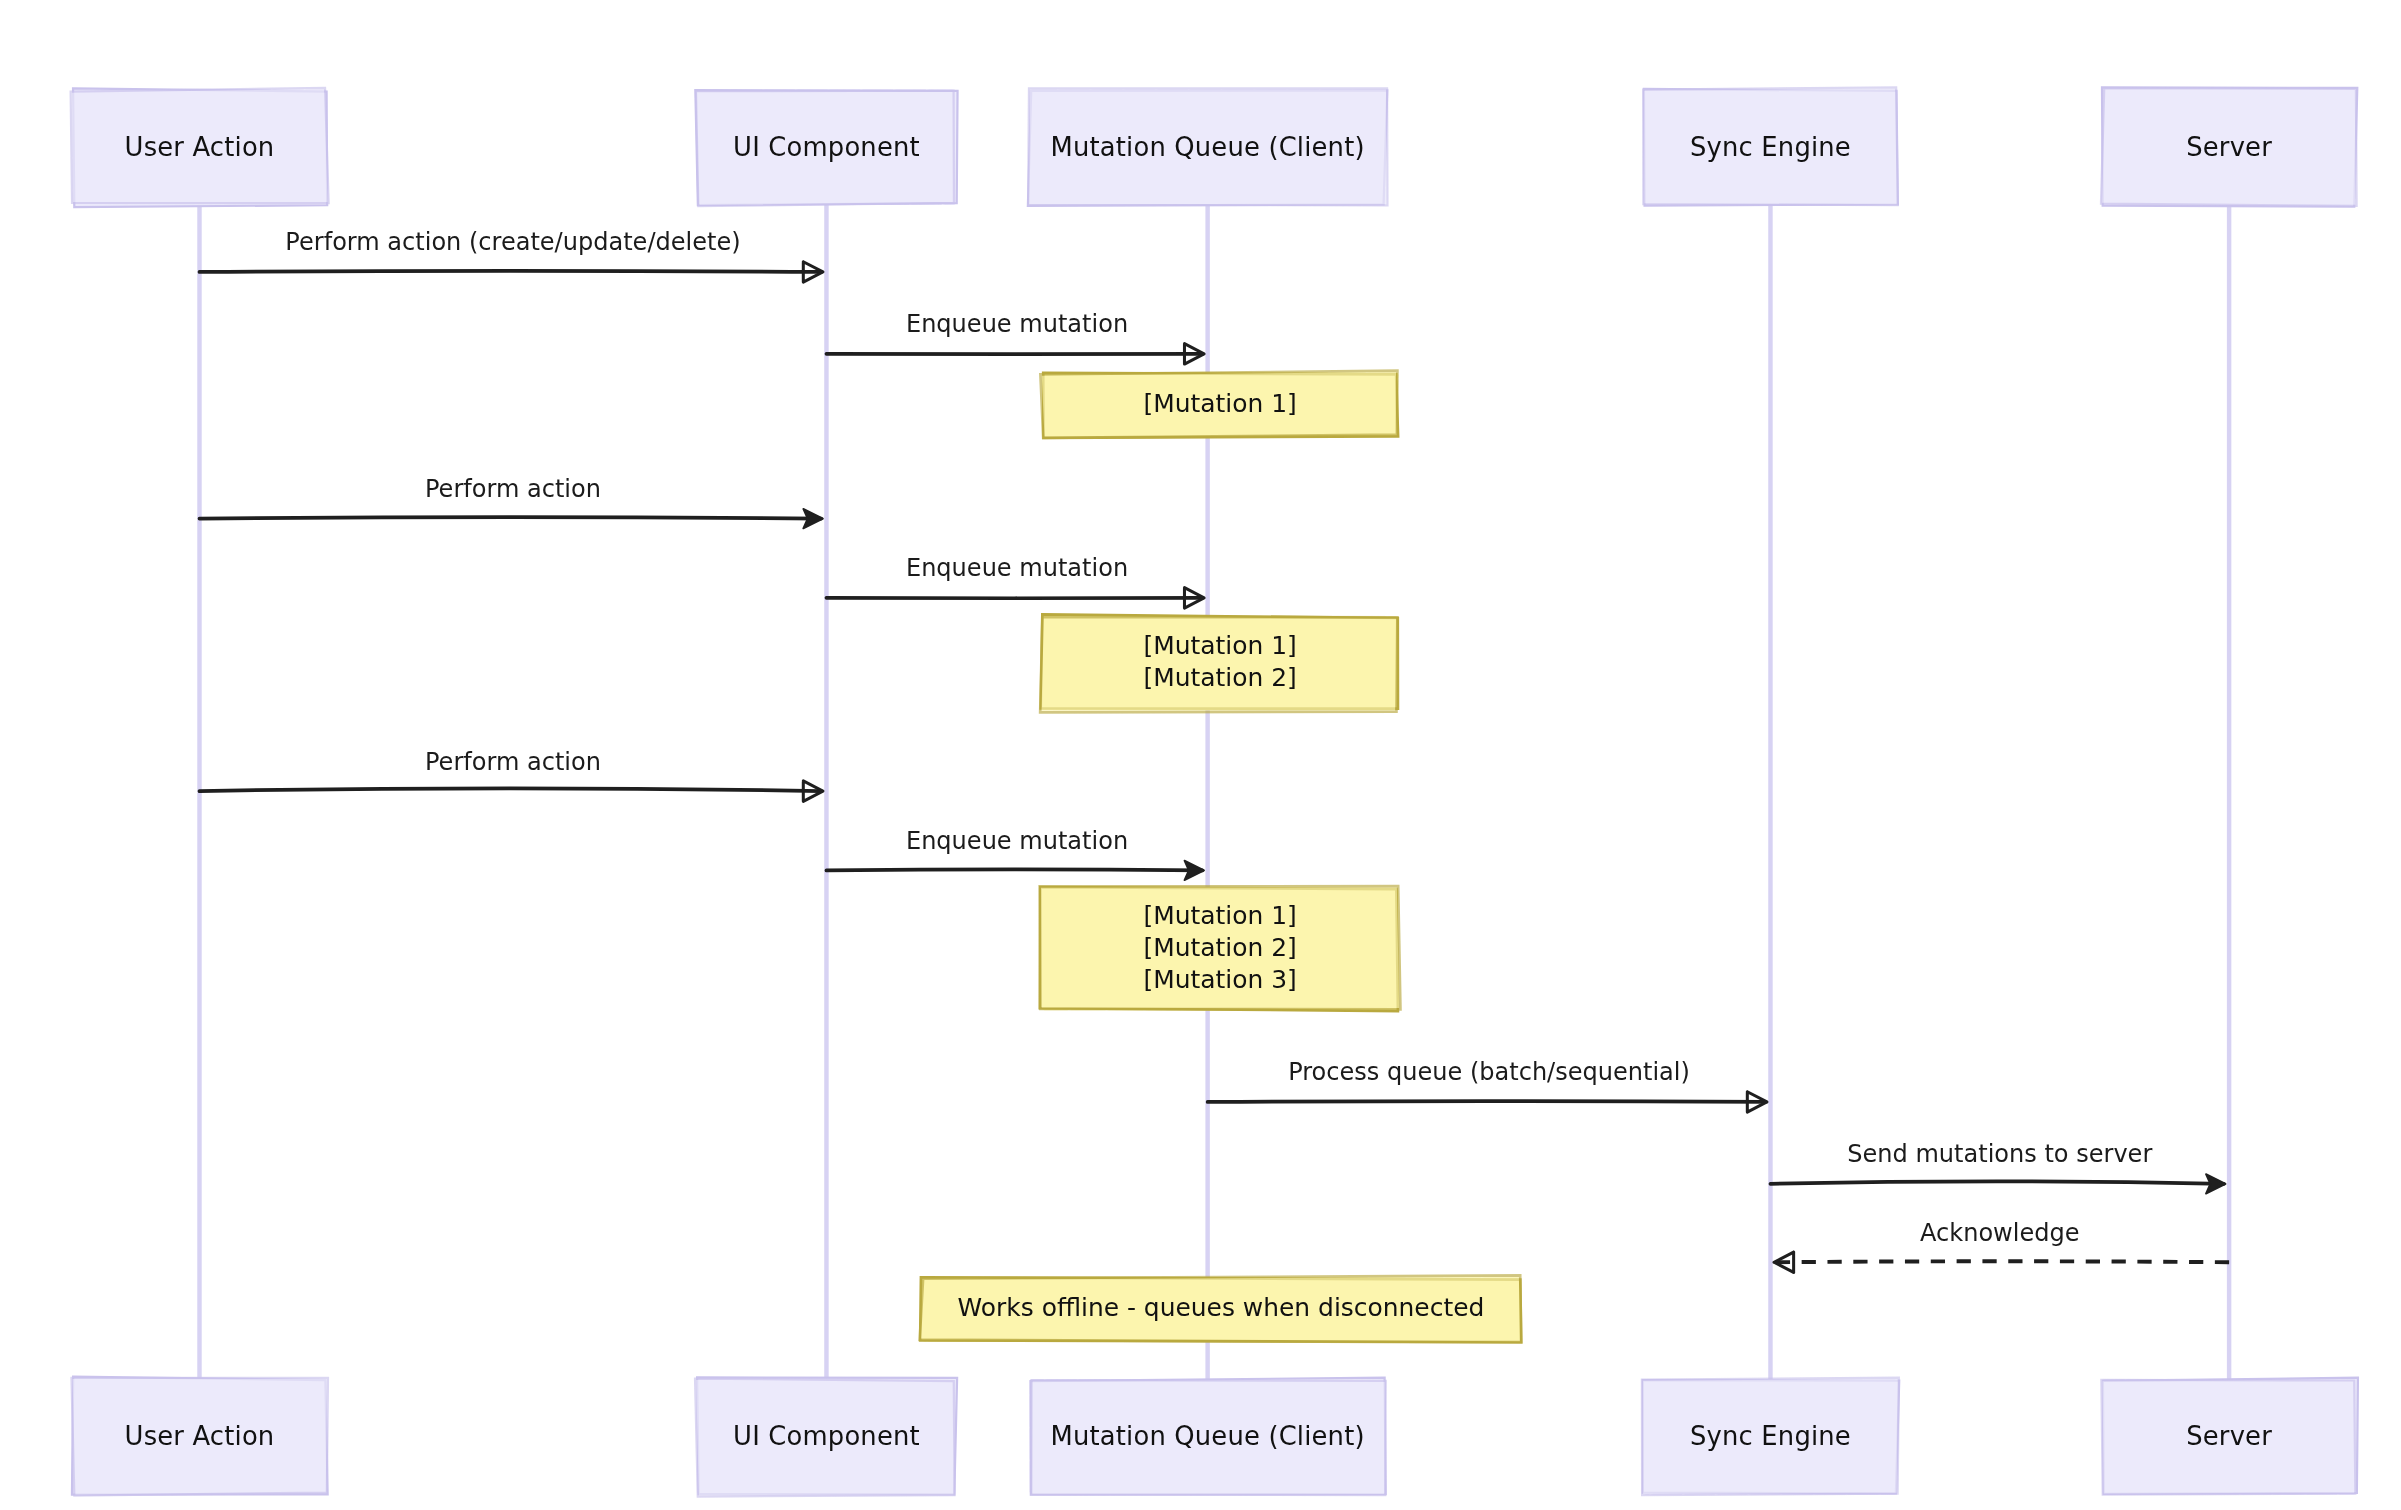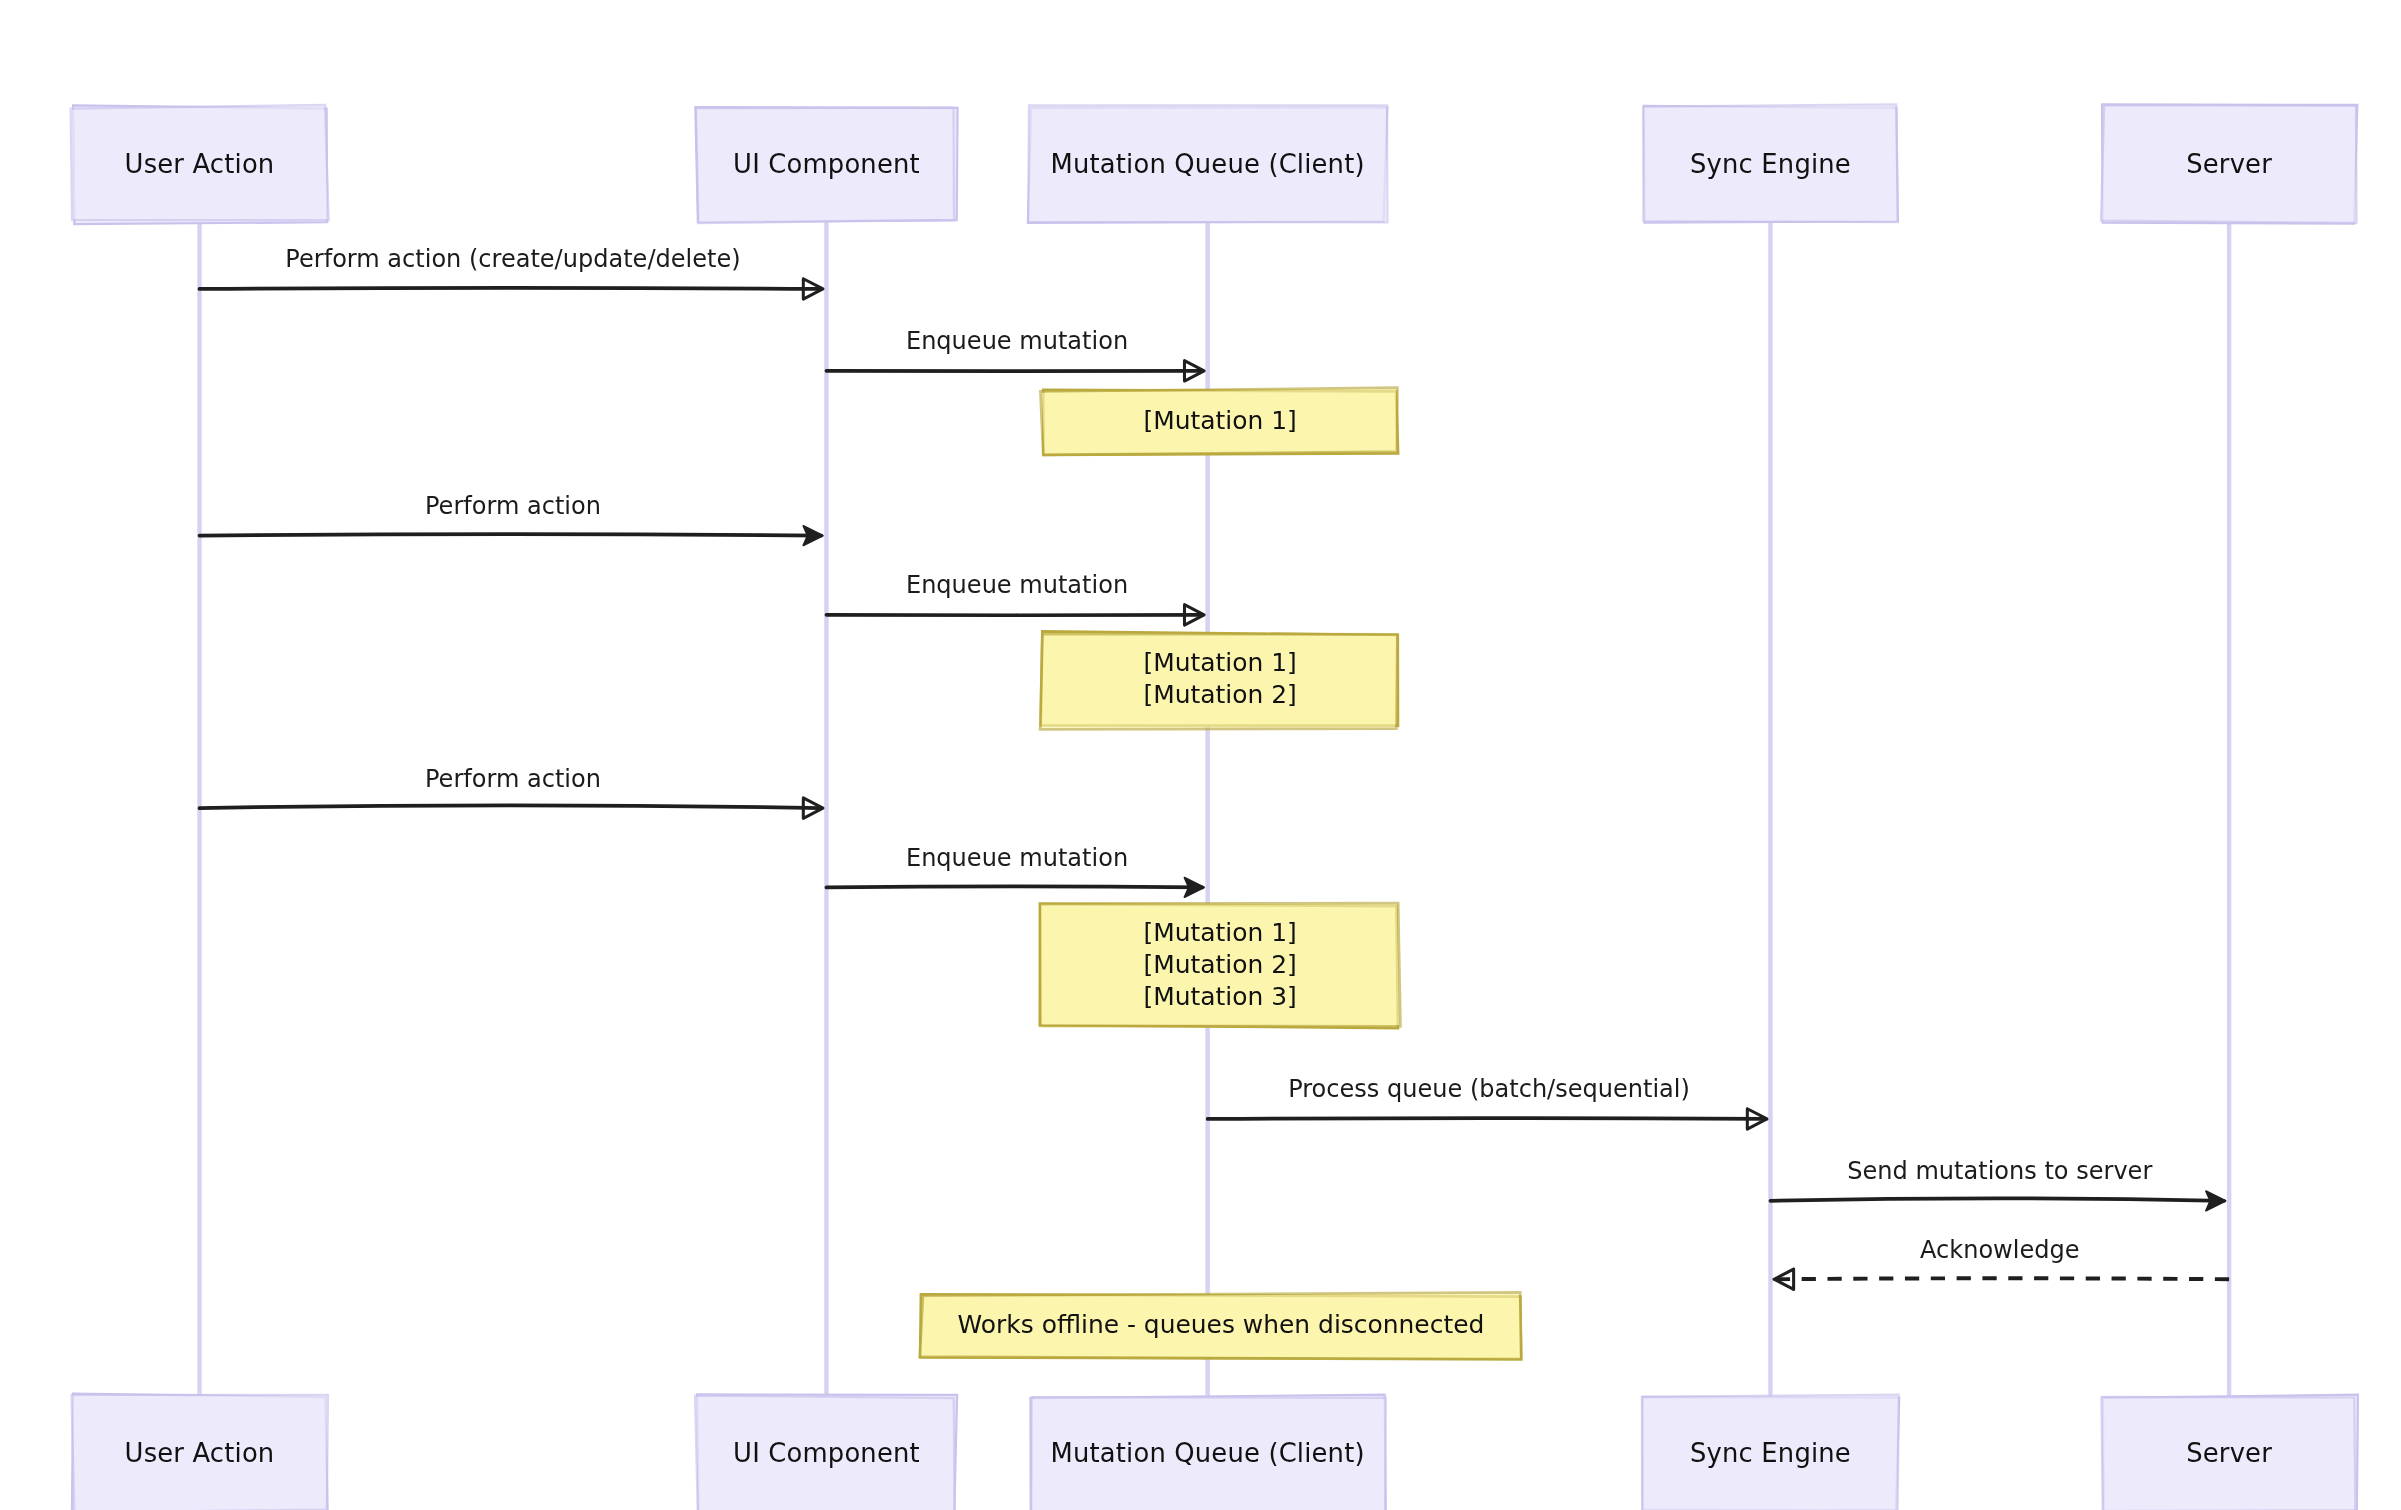--- a/index.html
+++ b/index.html
@@ -1,20 +1,20 @@
 <!DOCTYPE html>
 <html style="font-size:14.3px"><head>
 <meta charset="utf-8">
 <style>
   html,body{margin:0;padding:0;background:#ffffff;}
   body{
     width:2401px;height:1511px;position:relative;overflow:hidden;
     font-family:"DejaVu Sans", sans-serif;
   }
-  #stage{position:absolute;left:0;top:17px;width:2401px;height:1274px;}
+  #stage{position:absolute;left:0;top:0;width:2401px;height:1274px;}
   svg#diagram{position:absolute;left:0;top:0;width:2401px;height:1511px;display:block;}
 
   .actor-label{
     font-family:"DejaVu Sans", sans-serif;
     font-size:29px; fill:#111111; text-anchor:middle; dominant-baseline:middle;
     letter-spacing:.2px;
   }
   .msg-label{
     font-family:"DejaVu Sans", sans-serif;
     font-size:27px; fill:#1b1b1b; text-anchor:middle; dominant-baseline:middle;

